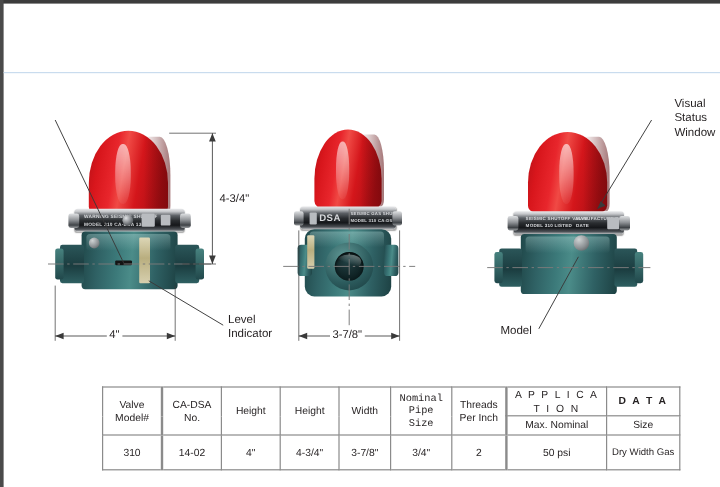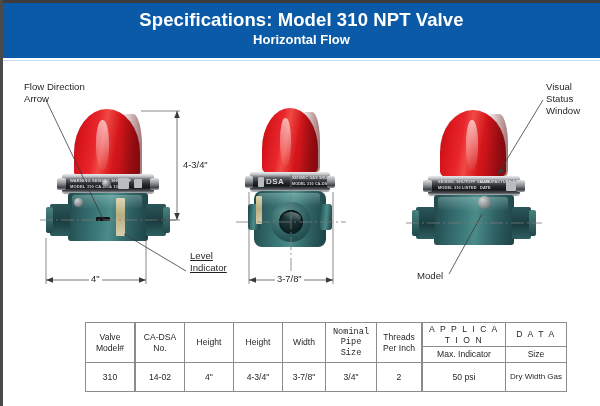--- a/index.html
+++ b/index.html
@@ -228,24 +228,20 @@
   .thick-right { border-right: 2px solid #8b8b8b !important; }
 </style>
 </head>
 <body>
 
 <div id="page-frame">
 
   <div id="top-rule"></div>
   <div id="left-rule"></div>
 
-  <div id="header-banner">
-    <div id="header-title">Specifications: Model 310 NPT Valve</div>
-    <div id="header-subtitle">Horizontal Flow</div>
-  </div>
   <div id="banner-underline"></div>
 
   <div id="artwork">
 
     <div class="valve-unit">
       <div class="cap" style="left:74px; top:47px; width:66px; height:70px;"></div>
       <div class="cap-gloss" style="left:96px; top:58px; width:13px; height:50px;"></div>
       <div class="cap-shadow-r" style="left:120px; top:52px; width:22px; height:64px;"></div>
 
       <div class="collar" style="left:62px; top:112px; width:92px; height:19px;">
@@ -347,25 +343,23 @@
       <line x1="333" y1="130" x2="333" y2="222" stroke="#3a3a3a" stroke-width="0.6"></line>
 
       <line x1="543" y1="38" x2="498" y2="112" stroke="#3a3a3a" stroke-width="0.8"></line>
       <polygon points="498,112 500.6,105.4 504.6,109.4" fill="#3a3a3a"></polygon>
 
       <line x1="449" y1="212" x2="482" y2="152" stroke="#3a3a3a" stroke-width="0.8"></line>
 
       <line x1="406" y1="161" x2="542" y2="161" stroke="#7a7a7a" stroke-width="0.8" stroke-dasharray="13,3,2,3"></line>
     </svg>
 
-    <div class="callout" style="left:24px; top:19px;">Flow Direction
-Arrow</div>
-    <div class="callout" style="left:190px; top:188px;text-decoration:underline;">Level
+    <div class="callout" style="left:190px; top:199px;">Level
 Indicator</div>
-    <div class="callout" style="left:546px; top:19px;">Visual
+    <div class="callout" style="left:562px; top:19px;">Visual
 Status
 Window</div>
     <div class="callout" style="left:417px; top:208px;">Model</div>
 
     <div class="dim-label" style="left:181px; top:97px;">4-3/4"</div>
     <div class="dim-label" style="left:89px; top:211px;">4"</div>
     <div class="dim-label" style="left:275px; top:211px;">3-7/8"</div>
   </div>
 
   <table id="spec-table">
@@ -376,24 +370,24 @@
       <td class="hdr" rowspan="2" style="width:44px;">CA-DSA
 No.</td>
       <td class="hdr" rowspan="2" style="width:44px;">Height</td>
       <td class="hdr" rowspan="2" style="width:44px;">Height</td>
       <td class="hdr" rowspan="2" style="width:38px;margin-top:19px;">Width</td>
       <td class="hdr" rowspan="2" style="width:46px;font-family:Liberation Mono, monospace;">Nominal
 Pipe Size</td>
       <td class="hdr thick-right" rowspan="2" style="width:40px;">Threads
 Per Inch</td>
       <td class="grp-hdr" style="width:78px;">A P P L I C A T I O N</td>
-      <td class="grp-hdr" style="width:56px;">D A T A</td>
+      <td class="grp-hdr" style="width:56px;font-weight:bold;">D A T A</td>
     </tr>
     <tr>
-      <td class="sub-hdr">Max. Indicator</td>
+      <td class="sub-hdr">Max. Nominal</td>
       <td class="sub-hdr">Size</td>
     </tr>
     <tr class="val-row">
       <td class="thick-right">310</td>
       <td>14-02</td>
       <td>4"</td>
       <td>4-3/4"</td>
       <td>3-7/8"</td>
       <td>3/4"</td>
       <td class="thick-right">2</td>

